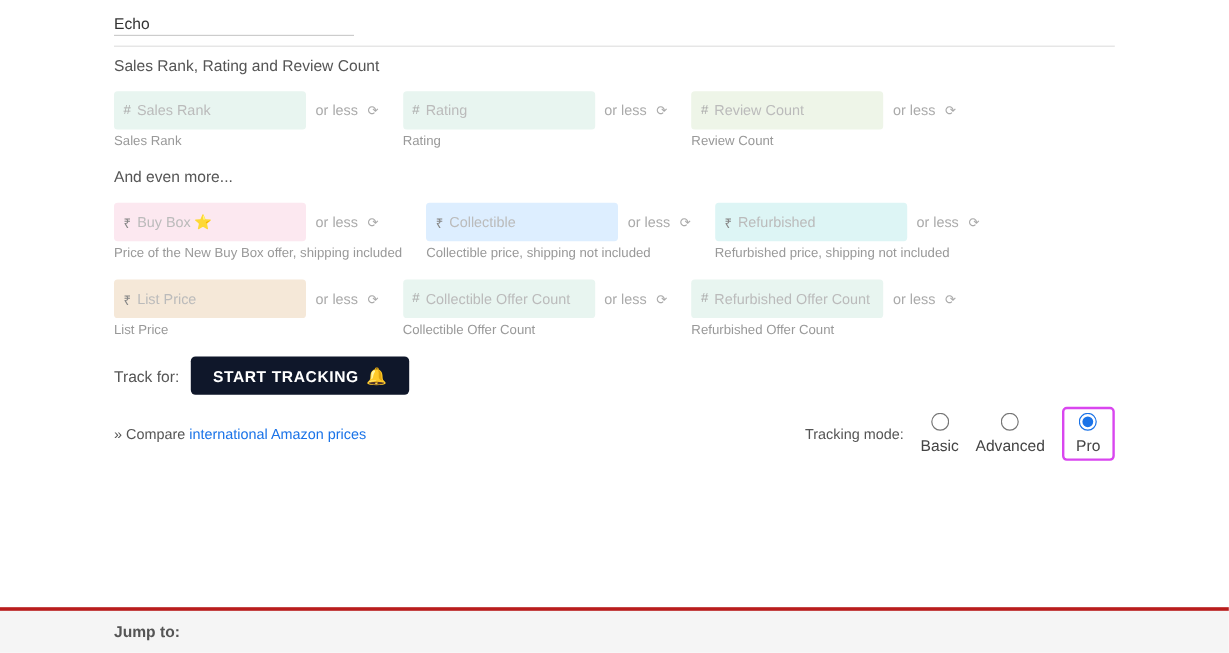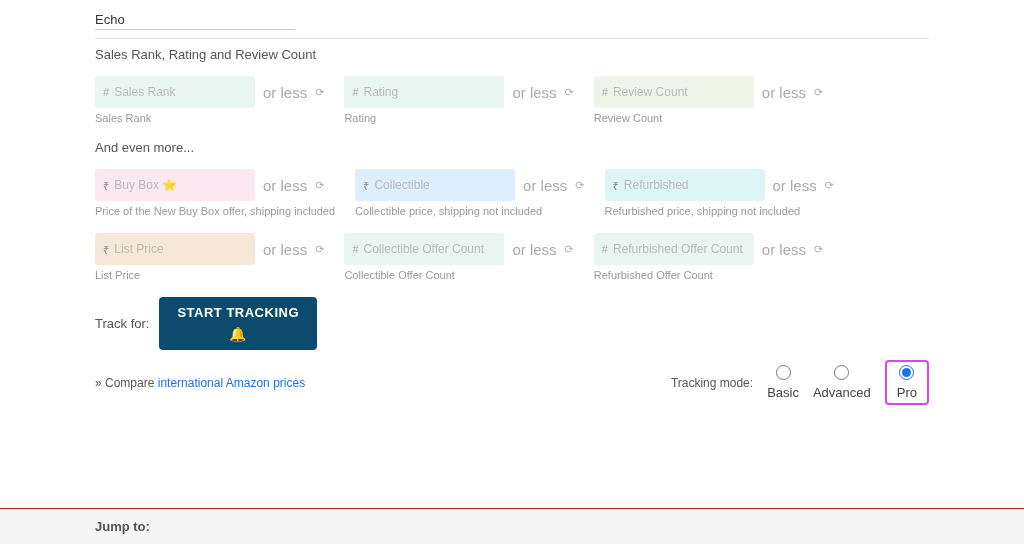--- a/index.html
+++ b/index.html
@@ -81,21 +81,21 @@
       color: #aaa;
     }
 
     .field-label-text {
       flex: 1;
       font-size: 12px;
       color: #bbb;
     }
 
     .or-less {
-      font-size: 15px;
+      font-size: 12px;
       color: #aaa;
       margin: 0 4px;
     }
 
     .refresh-icon {
       font-size: 11px;
       color: #aaa;
       cursor: pointer;
     }
 
@@ -122,33 +122,32 @@
       border: 1px solid #ccc;
       border-radius: 3px;
       padding: 5px 8px;
       font-size: 13px;
       background: #fff;
       cursor: pointer;
       appearance: auto;
     }
 
     .start-tracking-btn {
-      background-color: #0c4a6e;
+      background-color: #0f172a;
       color: #fff;
       border: none;
       border-radius: 4px;
       padding: 8px 18px;
       font-size: 13px;
       font-weight: bold;
       cursor: pointer;
       display: flex;
       align-items: center;
       gap: 6px;
       letter-spacing: 0.5px;
-      flex-direction: column;
     }
 
     .bell-icon {
       font-size: 14px;
     }
 
     .compare-link-row {
       display: flex;
       align-items: center;
       justify-content: space-between;
@@ -202,21 +201,21 @@
       border: 2px solid #d946ef;
       border-radius: 4px;
       padding: 3px 10px;
       display: flex;
       align-items: center;
       gap: 5px;
     }
 
     .bottom-bar {
       background-color: #f5f5f5;
-      border-top: 1px solid #b91c1c;
+      border-top: 3px solid #b91c1c;
       padding: 10px 95px;
       display: flex;
       align-items: center;
       gap: 6px;
       position: absolute;
       bottom: 0;
       left: 0;
       right: 0;
     }
 

